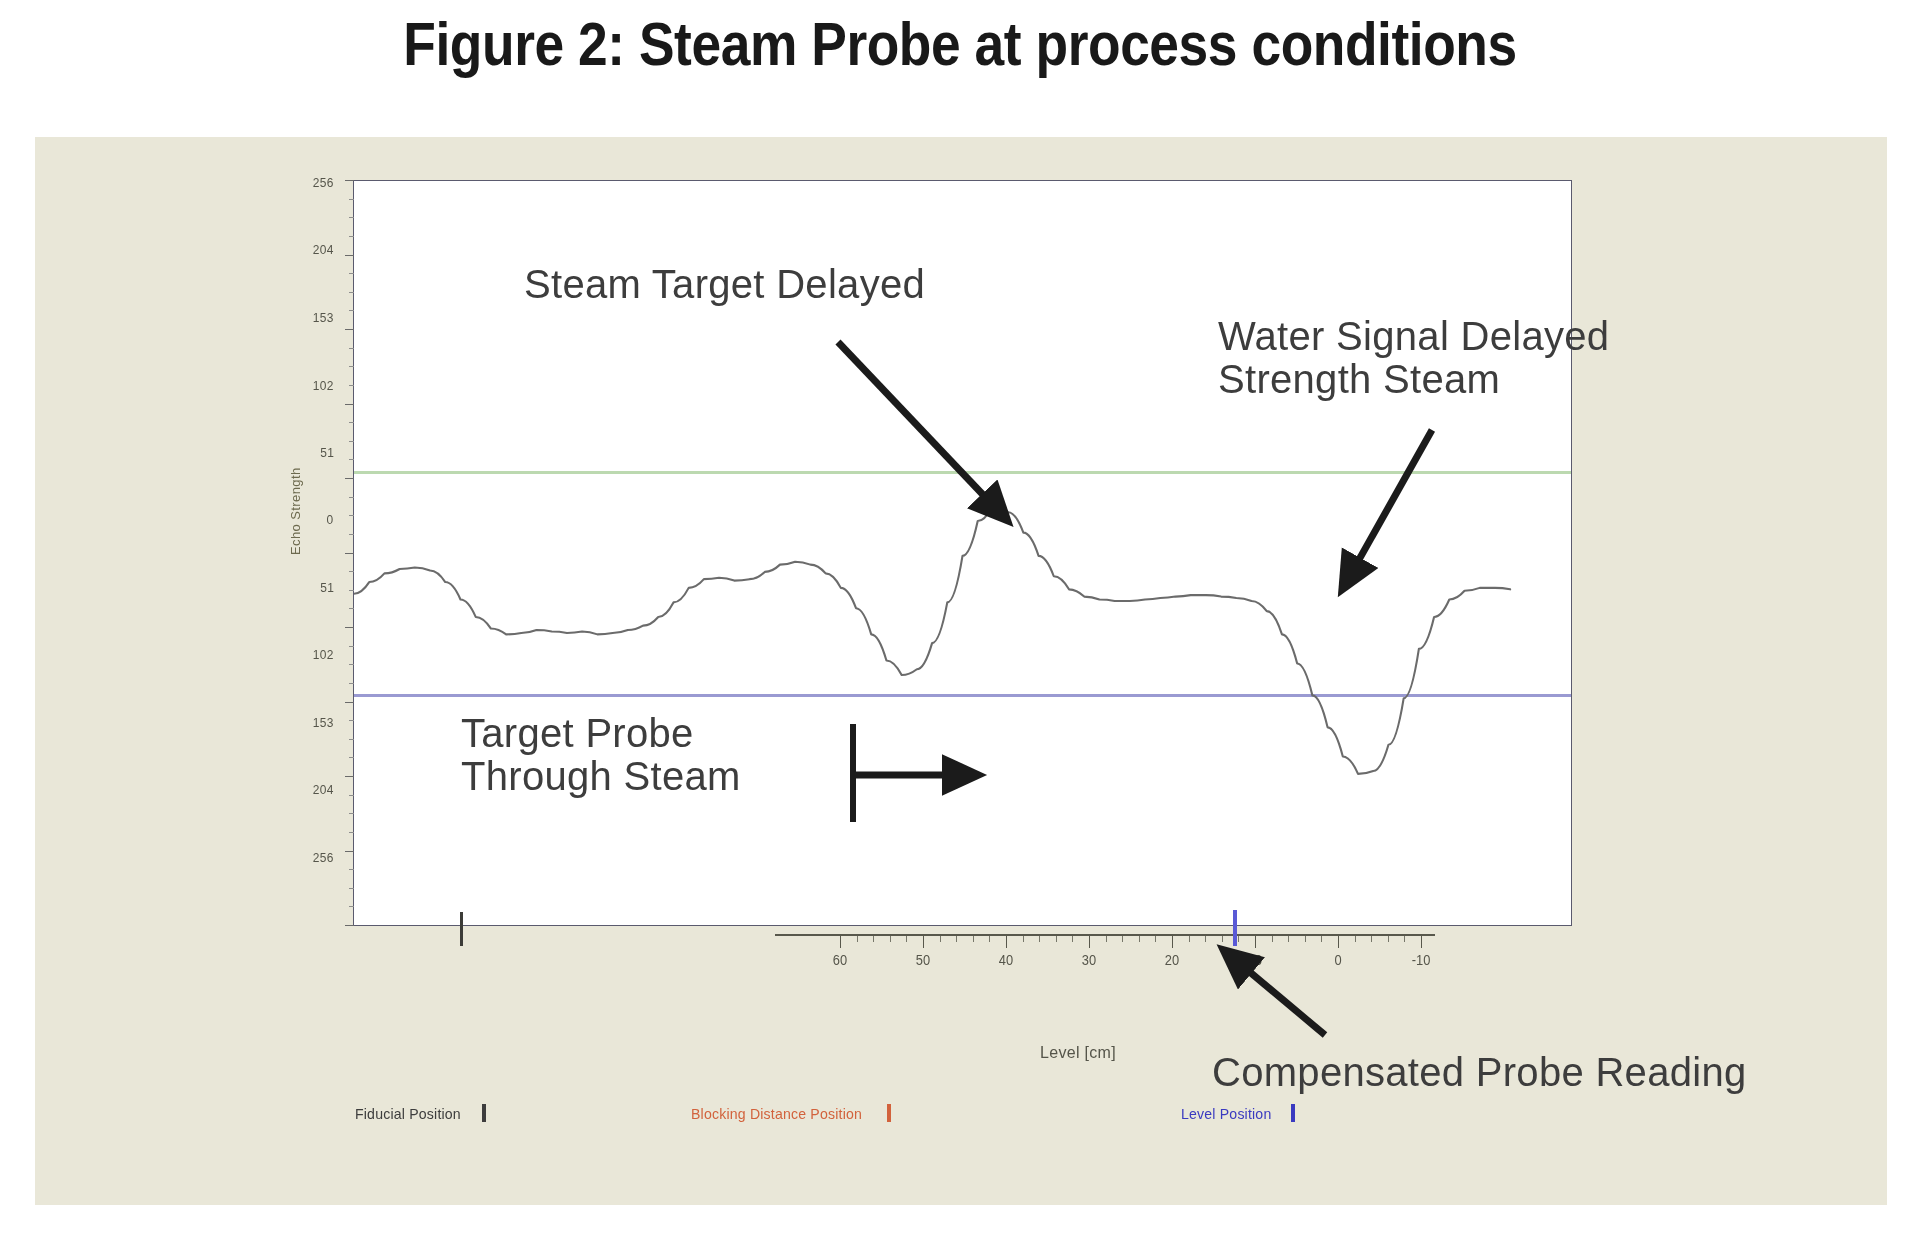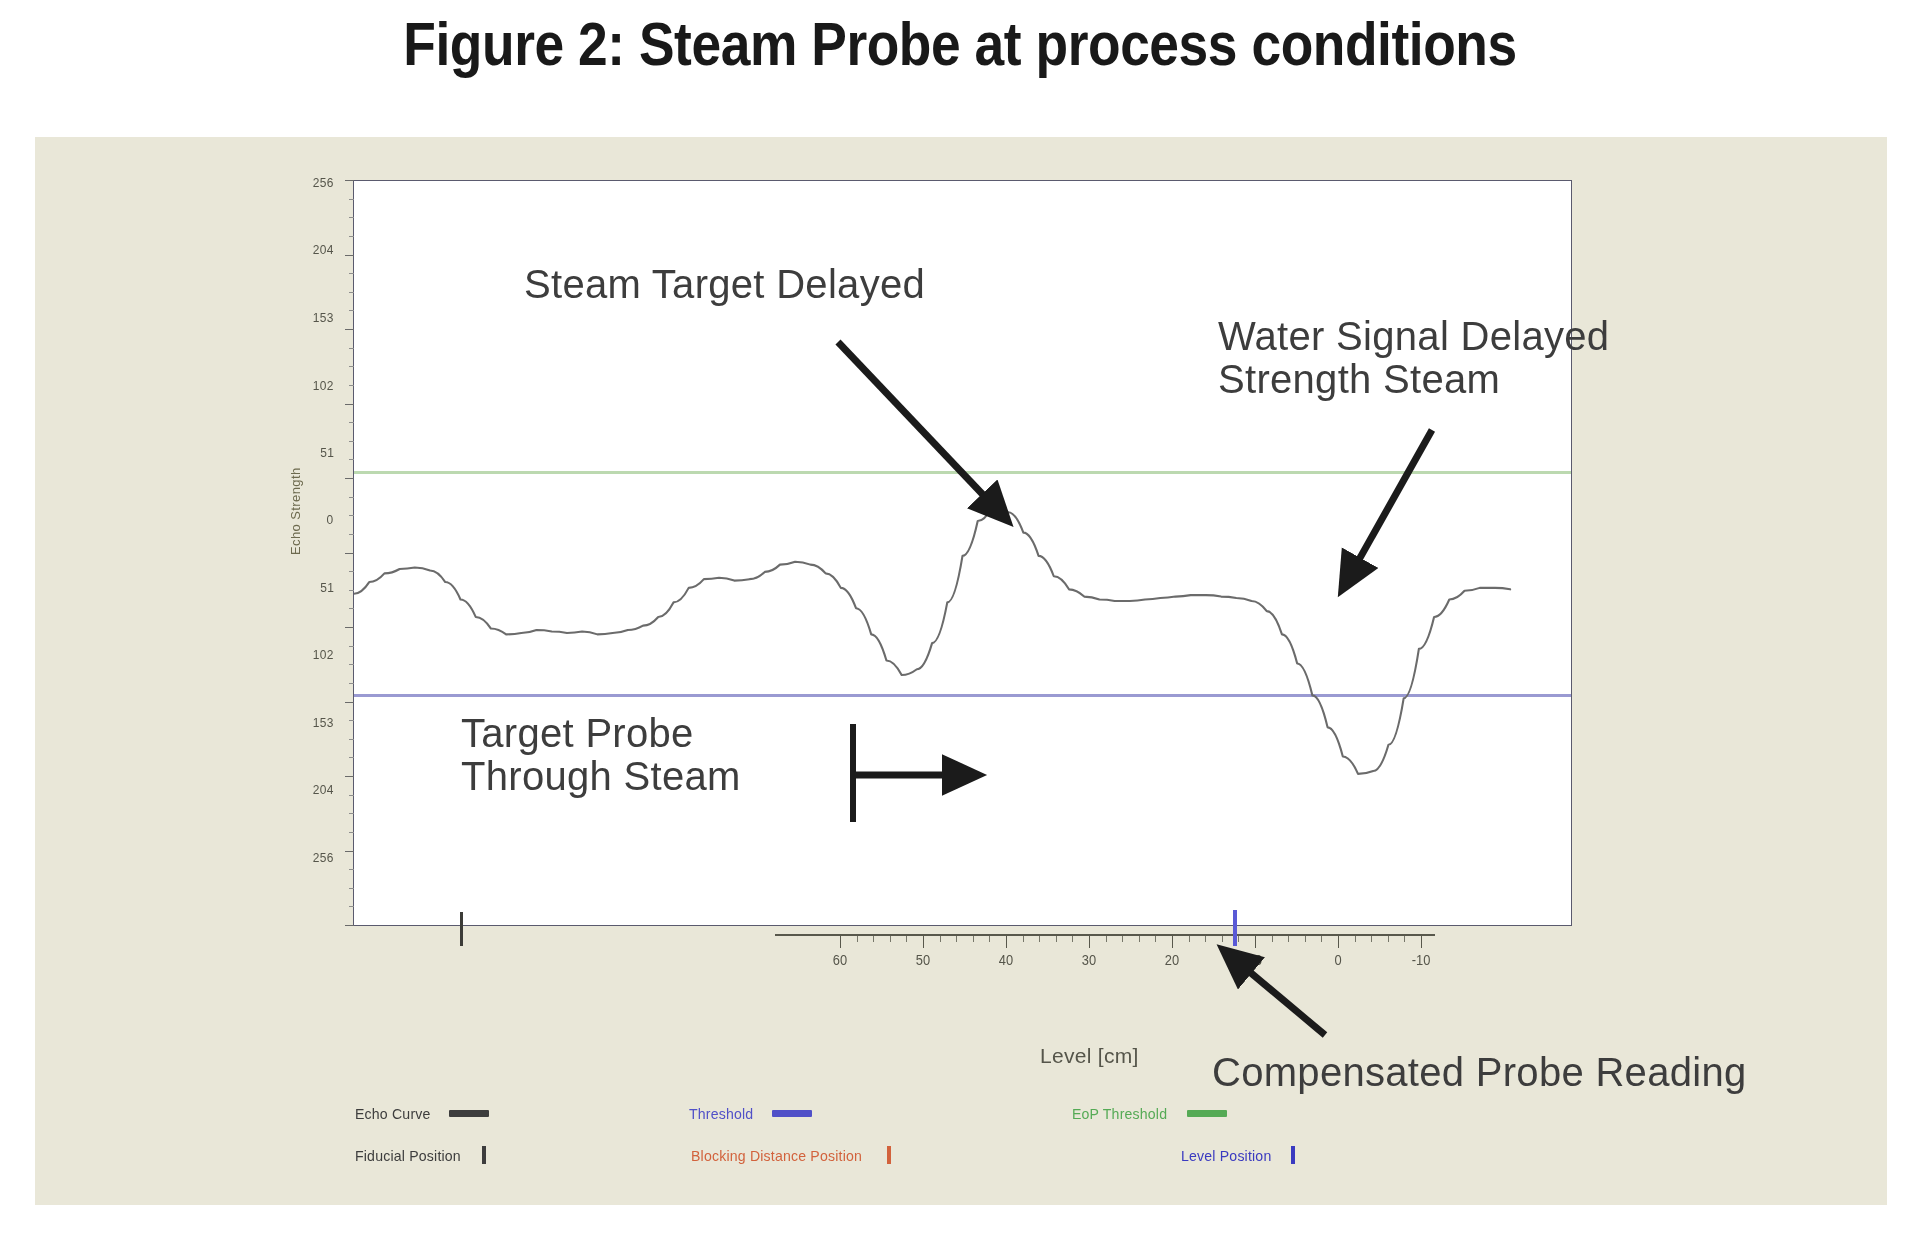--- a/index.html
+++ b/index.html
@@ -94,21 +94,21 @@
   #x-axis-ruler .ntick { position:absolute; top:0; width:1px; height:6px;  background:#77776a; }
   .x-label {
     position:absolute; top:14px;
     font-size:14px; color:#55554a;
     transform:translateX(-50%) scaleX(0.92);
     white-space:nowrap;
   }
   #x-axis-title {
     position:absolute;
     left:1040px; top:1044px;
-    font-size:21px; color:#55554a;
+    font-size:16px; color:#55554a;
     letter-spacing:0.3px;
     white-space:nowrap;
   }
 
   
   #fiducial-position-marker {
     position:absolute; left:460px; top:912px;
     width:3px; height:34px; background:#3c3c38;
   }
   #level-position-marker {
@@ -293,34 +293,20 @@
 
   <line x1="1432" y1="430" x2="1356" y2="565" stroke="#1b1b1b" stroke-width="7" marker-end="url(#arrowhead)"></line>
 
   <line x1="853" y1="724" x2="853" y2="822" stroke="#1b1b1b" stroke-width="6"></line>
   <line x1="853" y1="775" x2="950" y2="775" stroke="#1b1b1b" stroke-width="7" marker-end="url(#arrowhead)"></line>
 
   <line x1="1325" y1="1035" x2="1245" y2="968" stroke="#1b1b1b" stroke-width="7" marker-end="url(#arrowhead)"></line>
 </svg>
 
 <div id="legend">
-  <div class="legend-row" id="legend-row-1">
-      <div class="legend-item" style="margin-left: 0px;">
-        <span class="legend-label" style="color: rgb(61, 61, 61);">Echo Curve</span>
-        <span class="swatch-line" style="background: rgb(61, 61, 61);"></span>
-      </div>
-      <div class="legend-item" style="margin-left: 200px;">
-        <span class="legend-label" style="color: rgb(80, 80, 200);">Threshold</span>
-        <span class="swatch-line" style="background: rgb(80, 80, 200);"></span>
-      </div>
-      <div class="legend-item" style="margin-left: 260px;">
-        <span class="legend-label" style="color: rgb(85, 170, 85);">EoP Threshold</span>
-        <span class="swatch-line" style="background: rgb(85, 170, 85);"></span>
-      </div>
-    </div>
   <div class="legend-row" id="legend-row-2">
       <div class="legend-item" style="margin-left: 0px;">
         <span class="legend-label" style="color: rgb(61, 61, 61);">Fiducial Position</span>
         <span class="swatch-bar" style="background: rgb(61, 61, 61);"></span>
       </div>
       <div class="legend-item" style="margin-left: 205px;">
         <span class="legend-label" style="color: rgb(210, 98, 60);">Blocking Distance Position</span>
         <span class="swatch-bar" style="background: rgb(210, 98, 60);"></span>
       </div>
       <div class="legend-item" style="margin-left: 290px;">

